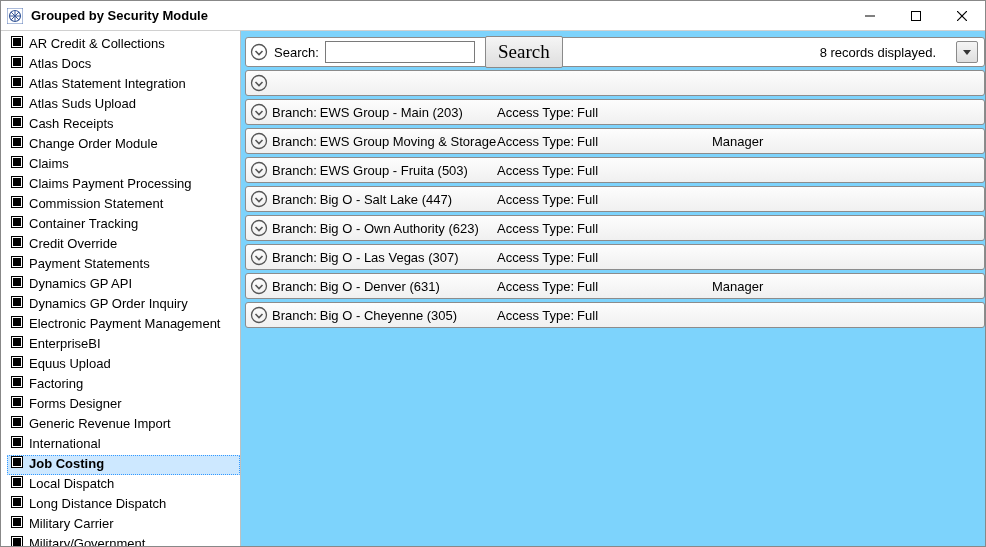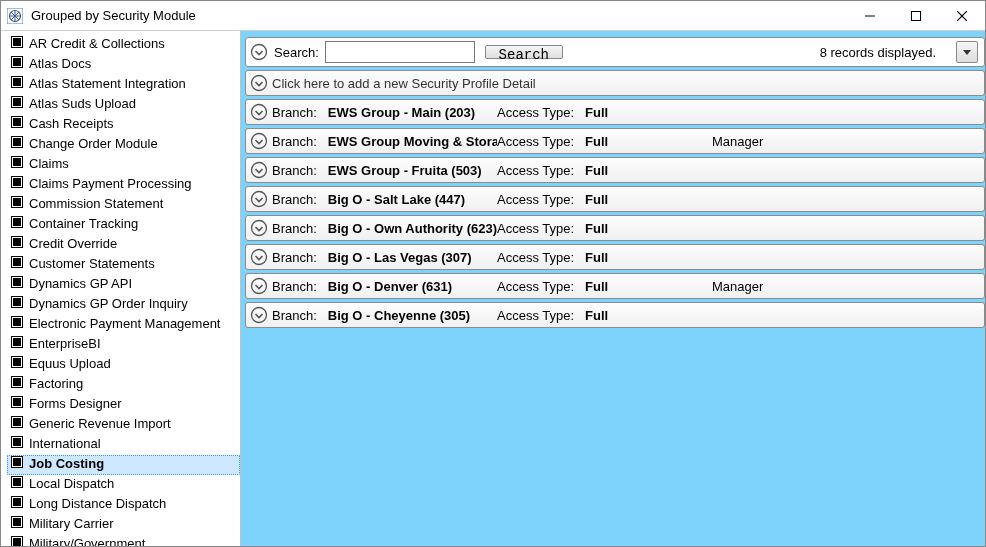--- a/index.html
+++ b/index.html
@@ -15,20 +15,21 @@
     border: 1px solid #888;
   }
 
   
   .titlebar {
     height: 30px;
     display: flex;
     align-items: center;
     background: #fff;
     border-bottom: 1px solid #d0d0d0;
+    font-weight: bold;
   }
   .titlebar .app-icon {
     width: 16px; height: 16px;
     margin: 0 6px;
     display: inline-flex;
     align-items: center; justify-content: center;
   }
   .titlebar .title {
     flex: 1;
     font-size: 13px;
@@ -119,47 +120,47 @@
     align-items: center;
     justify-content: center;
     margin-right: 4px;
     flex: 0 0 auto;
   }
   .expander svg { display: block; }
 
   .row-label {
     display: flex;
     align-items: center;
-    gap: 11px;
+    gap: 3px;
     white-space: nowrap;
   }
-  .row-value { font-weight: 700; }
+  .row-value { font-weight: 400; }
 
   .col-branch { width: 225px; overflow: hidden; text-overflow: clip; }
   .col-access { width: 215px; }
   .col-extra  { flex: 1; text-align: center; }
 
   .search-label { margin: 0 6px 0 2px; }
   .search-input {
     width: 150px;
     height: 22px;
     border: 1px solid #7a7a7a;
     padding: 0 4px;
     font-family: inherit;
     font-size: 13px;
   }
   .search-btn {
     margin-left: 10px;
-    height: 14px;
+    height: 32px;
     width: 78px;
     background: linear-gradient(#f5f5f5, #dedede);
     border: 1px solid #8a8a8a;
     border-radius: 2px;
-    font-family: Liberation Mono, monospace;
-    font-size: 14px;
+    font-family: Liberation Serif, serif;
+    font-size: 19px;
     cursor: default;
   }
   .search-spacer { flex: 1; }
   .records-text { margin-right: 20px; }
   .dropdown-btn {
     width: 22px; height: 22px;
     background: linear-gradient(#f5f5f5, #dedede);
     border: 1px solid #8a8a8a;
     border-radius: 2px;
     display: inline-flex;
@@ -249,21 +250,21 @@
       <div class="tree-item">
         <span class="tree-icon"></span>
         <span>Container Tracking</span>
       </div>
       <div class="tree-item">
         <span class="tree-icon"></span>
         <span>Credit Override</span>
       </div>
       <div class="tree-item">
         <span class="tree-icon"></span>
-        <span>Customer Statements</span>
+        <span>Payment Statements</span>
       </div>
       <div class="tree-item">
         <span class="tree-icon"></span>
         <span>Dynamics GP API</span>
       </div>
       <div class="tree-item">
         <span class="tree-icon"></span>
         <span>Dynamics GP Order Inquiry</span>
       </div>
       <div class="tree-item">
@@ -337,21 +338,20 @@
       </span>
     </div>
 
     <div class="panel-row add-row">
       <span class="expander">
         <svg width="18" height="18" viewBox="0 0 18 18">
             <circle cx="9" cy="9" r="7.5" fill="none" stroke="#555" stroke-width="1.3"></circle>
             <polyline points="5.5,8 9,11.5 12.5,8" fill="none" stroke="#555" stroke-width="1.6"></polyline>
           </svg>
       </span>
-      <span>Click here to add a new Security Profile Detail</span>
     </div>
 
     <div id="rows-container">
         <div class="panel-row">
           <span class="expander">
             <svg width="18" height="18" viewBox="0 0 18 18">
               <circle cx="9" cy="9" r="7.5" fill="none" stroke="#555" stroke-width="1.3"></circle>
               <polyline points="5.5,8 9,11.5 12.5,8" fill="none" stroke="#555" stroke-width="1.6"></polyline>
             </svg>
           </span>

